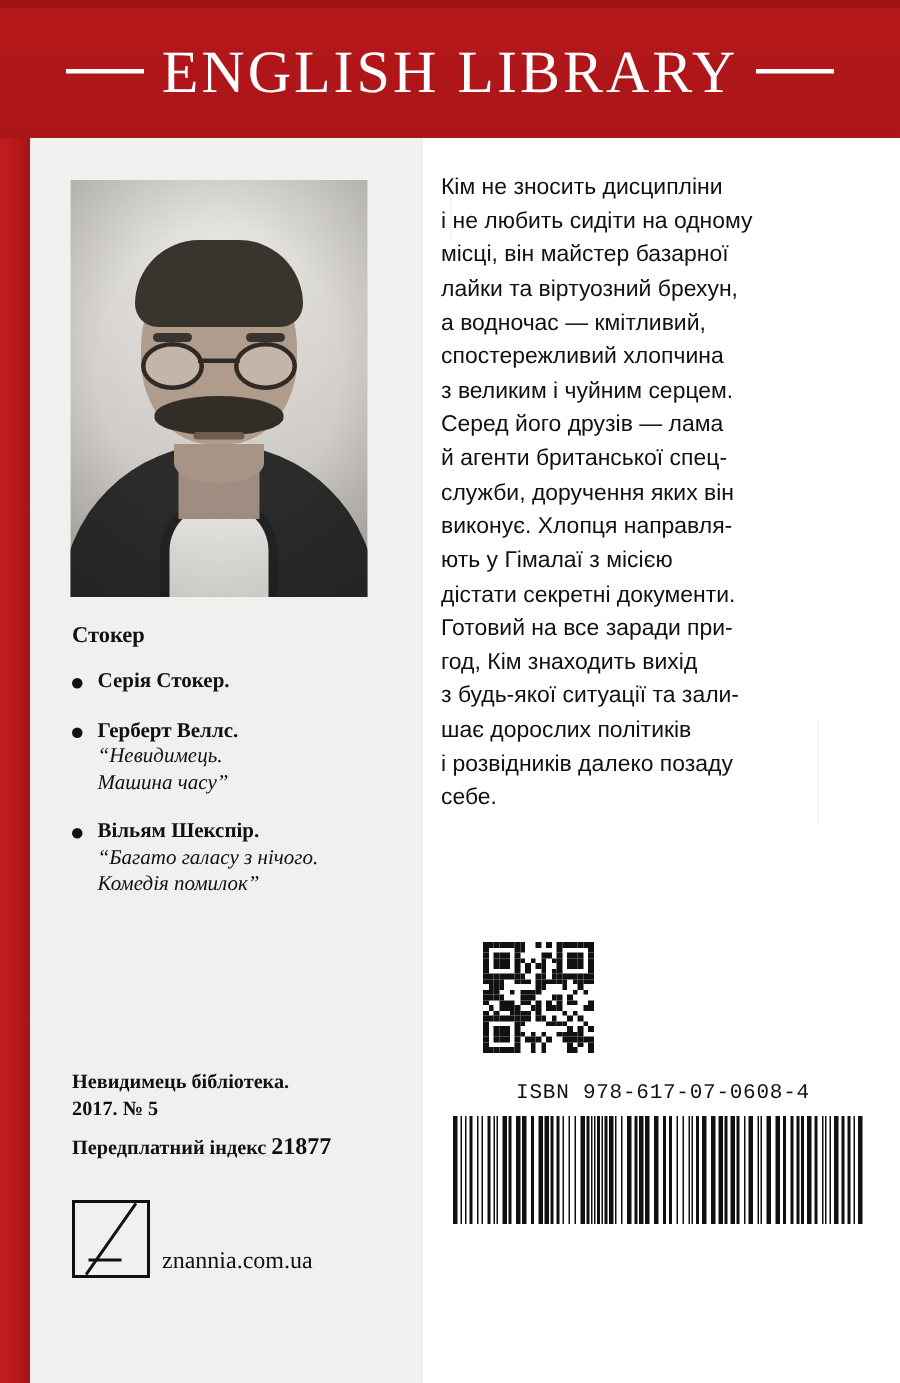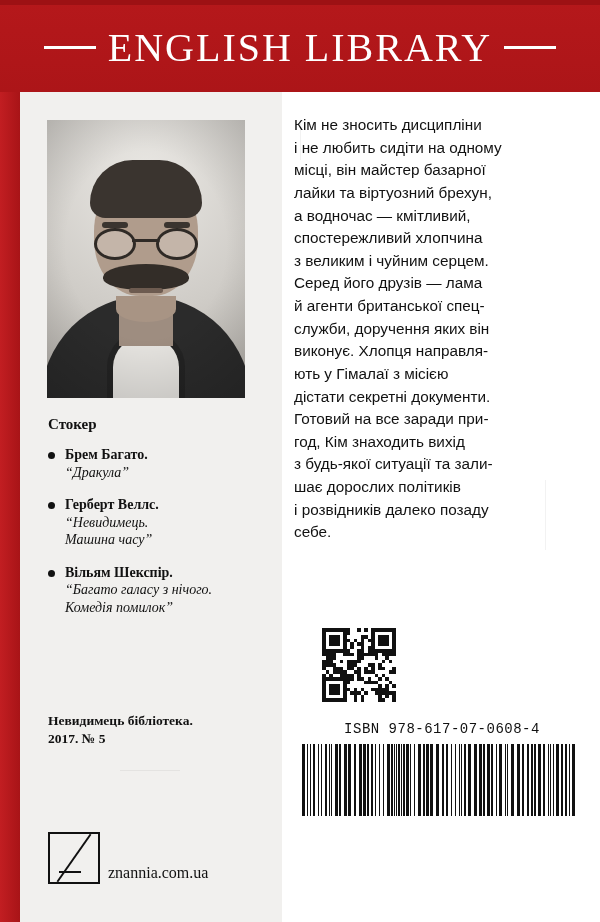--- a/index.html
+++ b/index.html
@@ -264,21 +264,21 @@
     margin-top: 8px;
     font-family: "Liberation Serif", serif;
     font-weight: bold;
     font-size: 13.5px;
     color: #111;
   }
   .subscript .code { font-size: 16px; }
 
   .logo-row {
     position: absolute;
-    left: 28px; top: 740px;
+    left: 28px; top: 708px;
     display: flex;
     align-items: flex-end;
     gap: 8px;
     justify-content: center;
   }
   .logo-mark {
     width: 48px; height: 48px;
     border: 2px solid #111;
     position: relative;
   }
@@ -415,41 +415,44 @@
     </div>
 
     <div class="series-block">
       <div class="series-title">
         <span>Стокер</span>
       </div>
 
       <ul class="series-list">
         <li>
           <span class="bullet"></span>
-          <span class="author">Брем Багато.</span>
-          <span class="work">“Дракула”</span>
+          <span class="author">Серія Стокер.</span>
         </li>
         <li>
           <span class="bullet"></span>
           <span class="author">Герберт Веллс.</span>
           <span class="work">“Невидимець.</span>
           <span class="work">Машина часу”</span>
         </li>
         <li>
           <span class="bullet"></span>
           <span class="author">Вільям Шекспір.</span>
           <span class="work">“Багато галасу з нічого.</span>
           <span class="work">Комедія помилок”</span>
         </li>
       </ul>
     </div>
 
     <div class="imprint">
       <div class="imprint-line">Невидимець бібліотека.</div>
       <div class="imprint-line">2017. № 5</div>
+      <div class="subscript">
+        <span>Передплатний індекс</span>
+        <span class="code">21877</span>
+      </div>
     </div>
 
     <div class="logo-row">
       <span class="logo-mark">
         <span class="slash"></span>
         <span class="bar"></span>
       </span>
       <span class="logo-text">znannia.com.ua</span>
     </div>
   </div>

